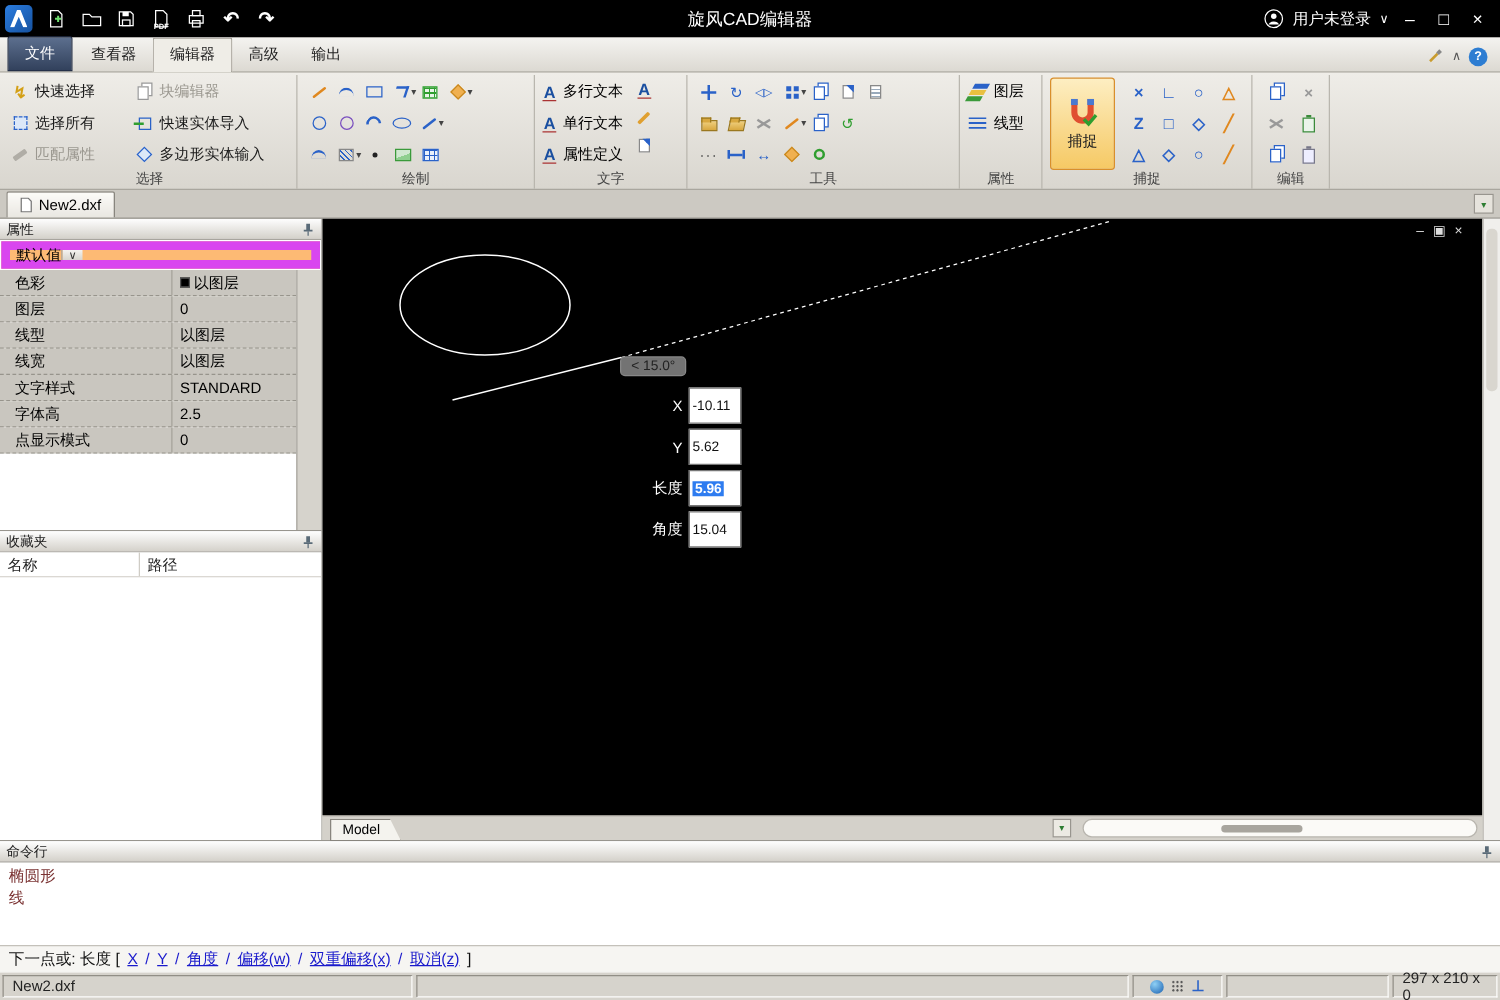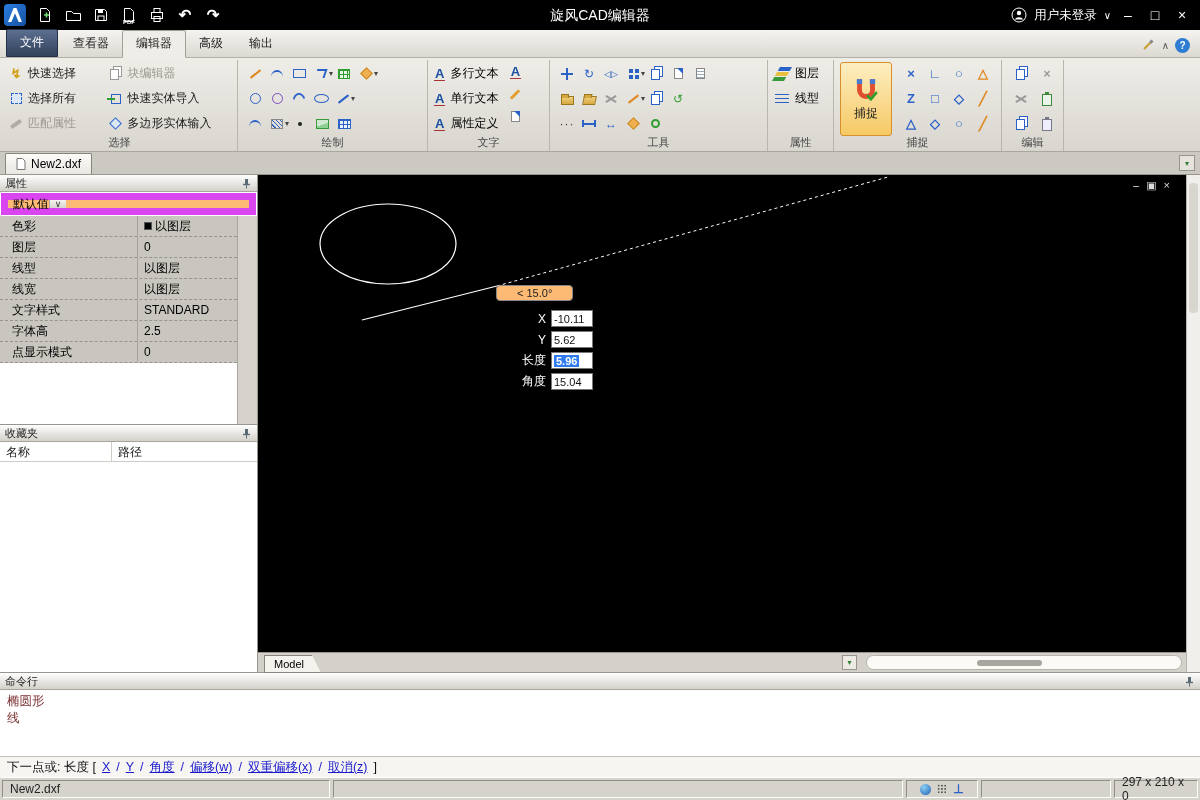--- a/index.html
+++ b/index.html
@@ -145,25 +145,25 @@
   .fav-col { padding:2px 6px; }
   .fav-col.name { width:112px; flex:0 0 112px; border-right:1px solid #cfccc5; }
   .fav-body { flex:1; background:#fff; }
 
   
   .canvas-wrap { flex:1 1 auto; position:relative; background:#d6d3cc; min-width:0; }
   .canvas { position:absolute; left:0; right:0; top:0; bottom:20px; background:#000; overflow:hidden; }
   .draw-overlay { position:absolute; left:0; top:0; }
   .mdi-controls { position:absolute; top:5px; right:16px; display:flex; gap:7px; color:#ddd; font-size:11px; }
   .mdi-controls span { cursor:pointer; line-height:1; }
-  .angle-tip { position:absolute; left:238px; top:110px; background:#fdba74; border:1px solid #888; border-radius:4px; padding:1px 20px; font-size:11px; color:#222; }
+  .angle-tip { position:absolute; left:238px; top:110px; background:#737373; border:1px solid #888; border-radius:4px; padding:1px 8px; font-size:11px; color:#222; }
   .coord-panel { position:absolute; left:252px; top:135px; display:flex; flex-direction:column; gap:4px; }
   .cr { display:flex; align-items:center; gap:5px; }
   .cl { width:36px; text-align:right; color:#fff; font-size:12px; }
-  .cv { width:42px; height:17px; background:#fff; border:1px solid #777; font-size:11px; color:#111; display:flex; align-items:center; padding-left:2px; }
+  .cv { width:42px; height:29px; background:#fff; border:1px solid #777; font-size:11px; color:#111; display:flex; align-items:center; padding-left:2px; }
   .hl { background:#2e7cf0; color:#fff; font-style:normal; padding:0 2px;font-weight:bold; }
   .model-strip { position:absolute; left:0; right:0; bottom:0; height:20px; background:#d4d1ca; border-top:1px solid #98958e; }
   .model-tab { position:absolute; left:6px; top:2px; height:18px; padding:0 16px 0 9px; background:#f4f3ee; border:1px solid #88857e; font-size:11px; display:flex; align-items:center; clip-path:polygon(0 0,calc(100% - 9px) 0,100% 100%,0 100%); cursor:pointer; }
   .strip-drop { position:absolute; left:584px; top:2px; width:15px; height:15px; background:#eceae3; border:1px solid #98958e; color:#2e7d32; font-size:8px; display:flex; align-items:center; justify-content:center; cursor:pointer; }
   .hscroll { position:absolute; left:608px; right:4px; top:2px; height:15px; background:#fbfaf7; border:1px solid #b8b5ae; border-radius:8px; }
   .hthumb { position:absolute; left:110px; width:65px; top:4px; height:6px; background:#a8a59e; border-radius:3px; cursor:pointer; }
   .vscroll { width:14px; flex:0 0 14px; background:#f0efec; border-left:1px solid #b8b5ae; position:relative; }
   .vthumb { position:absolute; top:8px; left:2px; width:9px; height:130px; background:#d9d6cf; border-radius:4px; cursor:pointer; }
 
   

